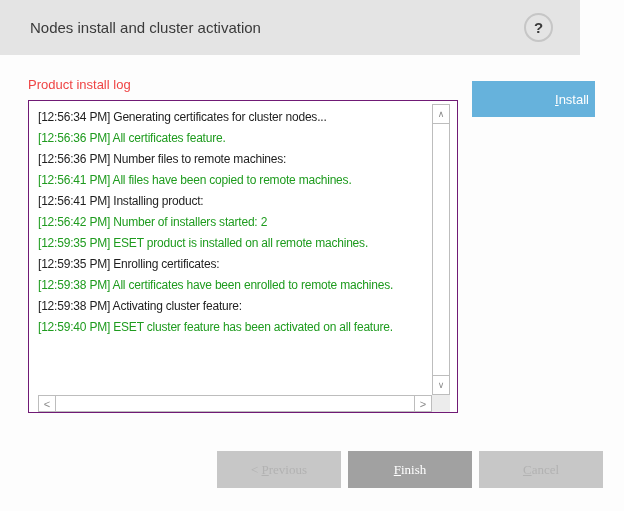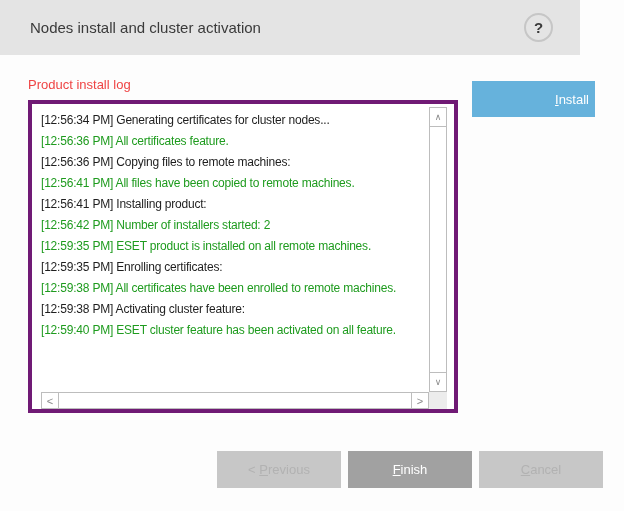--- a/index.html
+++ b/index.html
@@ -38,21 +38,21 @@
   }
   .install-btn {
     position:absolute; left:472px; top:81px; width:123px; height:36px;
     background:var(--accent-blue); color:#fff;
     border:none; font-size:13px; font-family:inherit; cursor:pointer;text-align:right;
   }
   .install-btn u, .footer-btn u { text-decoration:underline; }
 
   .log-box {
     position:absolute; left:28px; top:100px; width:430px; height:313px;
-    box-sizing:border-box; border:4px solid #701a75; background:#fff;
+    box-sizing:border-box; border:1px solid #701a75; background:#fff;
   }
   .log-text {
     position:absolute; left:9px; top:6px; right:32px; bottom:22px;
     overflow:hidden;
     font-size:12px; letter-spacing:-0.2px; line-height:21px;
     color:#1e1e1e;
   }
   .log-line.success { color:var(--success-green); }
 
   
@@ -82,21 +82,21 @@
   .harrow.right { right:0; border-left:1px solid #bdbdbd; }
 
   .corner {
     position:absolute; right:7px; bottom:0; width:18px; height:17px;
     background:#ececec;
   }
 
   
   .footer-btn {
     position:absolute; top:451px; width:124px; height:37px;
-    border:none; font-size:13px; font-family:Liberation Sans, sans-serif;
+    border:none; font-size:13px; font-family:Liberation Serif, serif;
   }
   .btn-previous { left:217px; }
   .btn-finish   { left:348px; background:var(--primary-gray); color:#fff; cursor:pointer; }
   .btn-cancel   { left:479px; }
   .footer-btn.disabled { background:var(--disabled-gray); color:#b2b2b2; cursor:default; }
 </style>
 </head>
 <body>
 
 <div class="window">
@@ -109,21 +109,21 @@
   </div>
 
   <div class="log-label">Product install log</div>
 
   <button class="install-btn"><u>I</u>nstall</button>
 
   <div class="log-box">
     <div class="log-text" id="log-lines">
         <div class="log-line info">[12:56:34 PM] Generating certificates for cluster nodes...</div>
         <div class="log-line success">[12:56:36 PM] All certificates feature.</div>
-        <div class="log-line info">[12:56:36 PM] Copying files to remote machines:</div>
+        <div class="log-line info">[12:56:36 PM] Number files to remote machines:</div>
         <div class="log-line success">[12:56:41 PM] All files have been copied to remote machines.</div>
         <div class="log-line info">[12:56:41 PM] Installing product:</div>
         <div class="log-line success">[12:56:42 PM] Number of installers started: 2</div>
         <div class="log-line success">[12:59:35 PM] ESET product is installed on all remote machines.</div>
         <div class="log-line info">[12:59:35 PM] Enrolling certificates:</div>
         <div class="log-line success">[12:59:38 PM] All certificates have been enrolled to remote machines.</div>
         <div class="log-line info">[12:59:38 PM] Activating cluster feature:</div>
         <div class="log-line success">[12:59:40 PM] ESET cluster feature has been activated on all feature.</div>
       </div>
 

